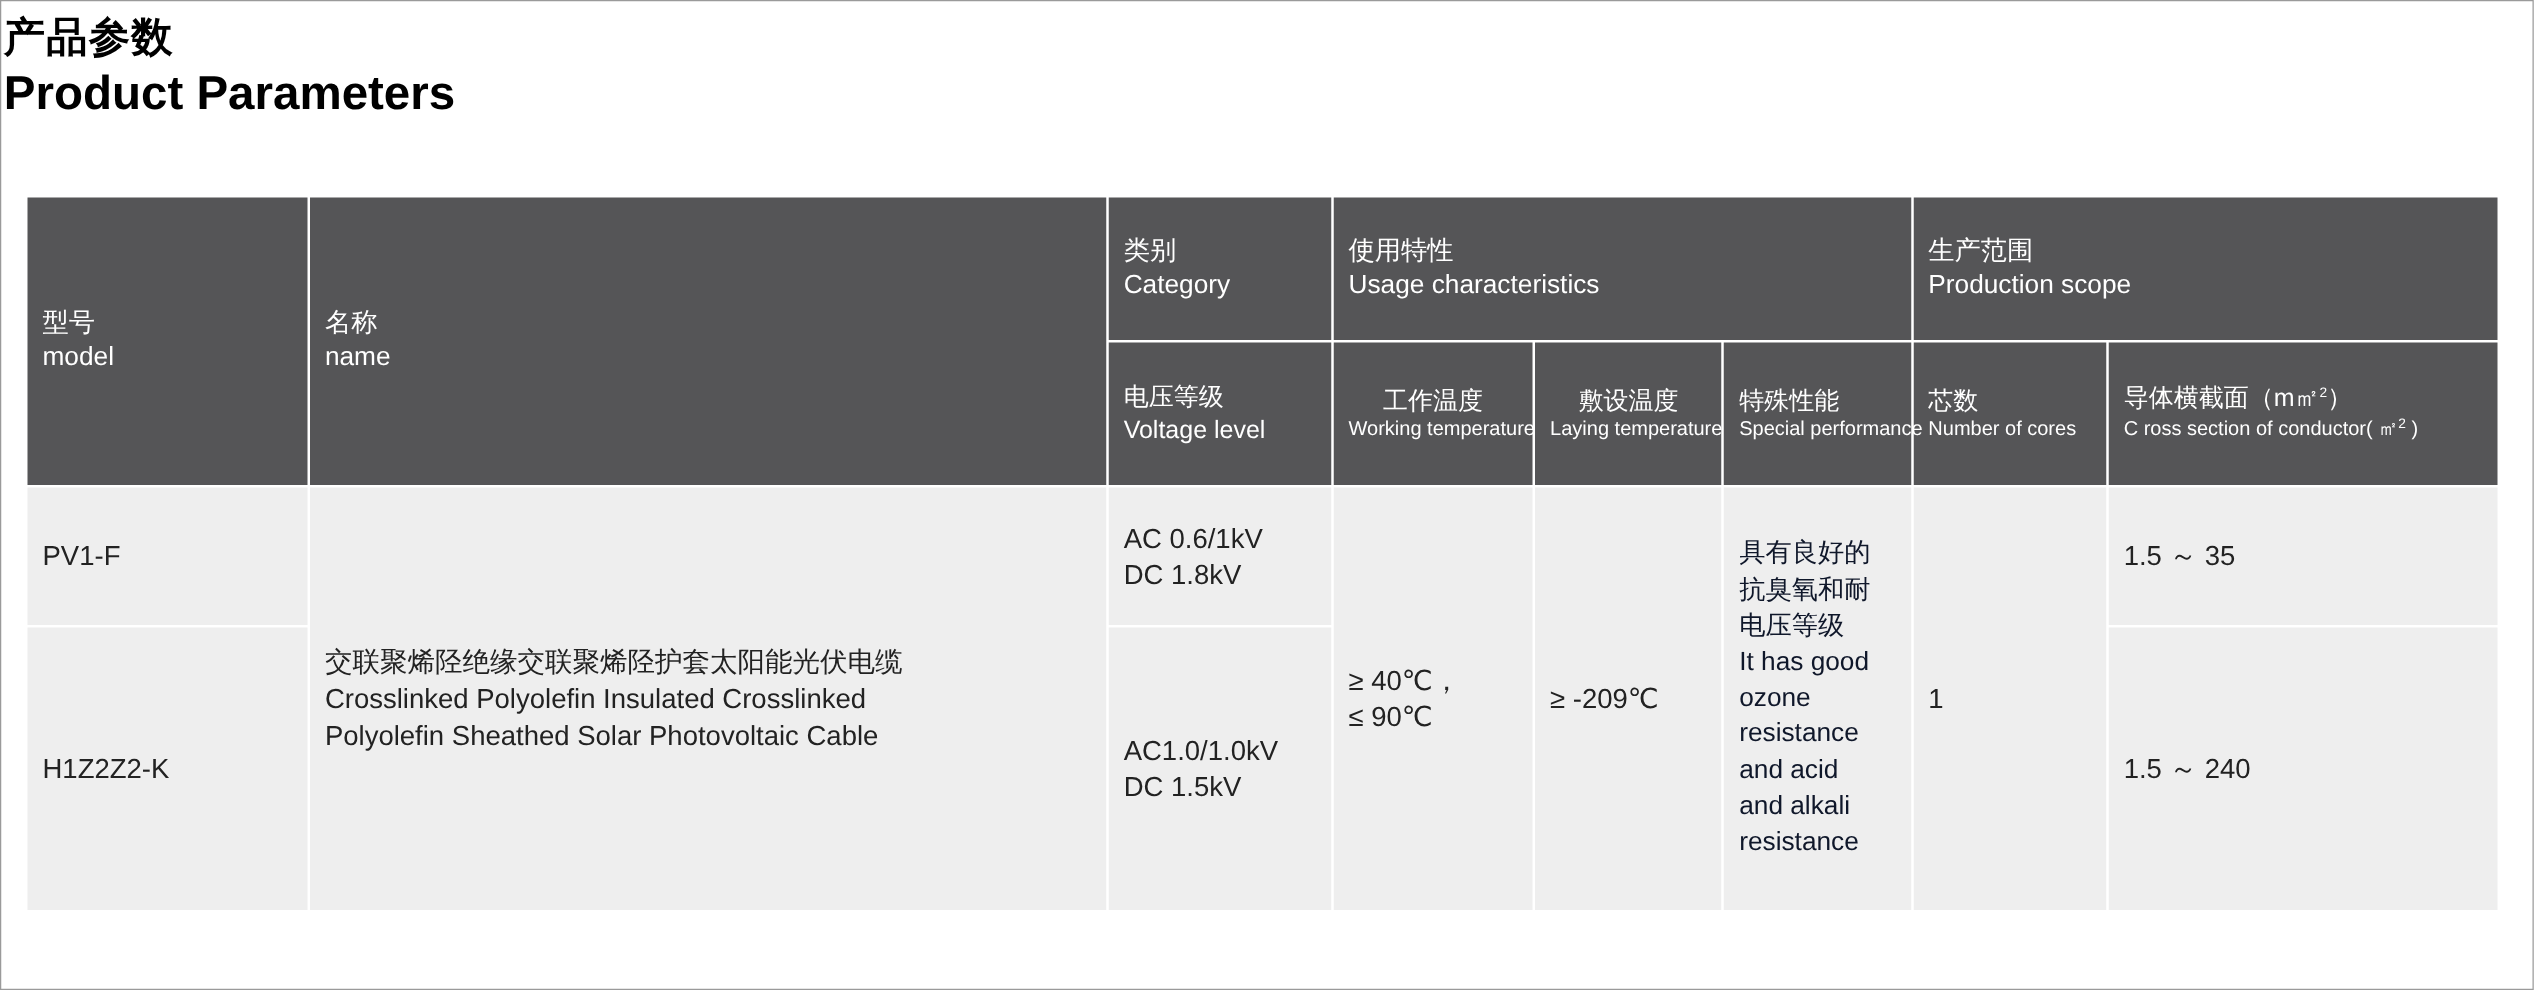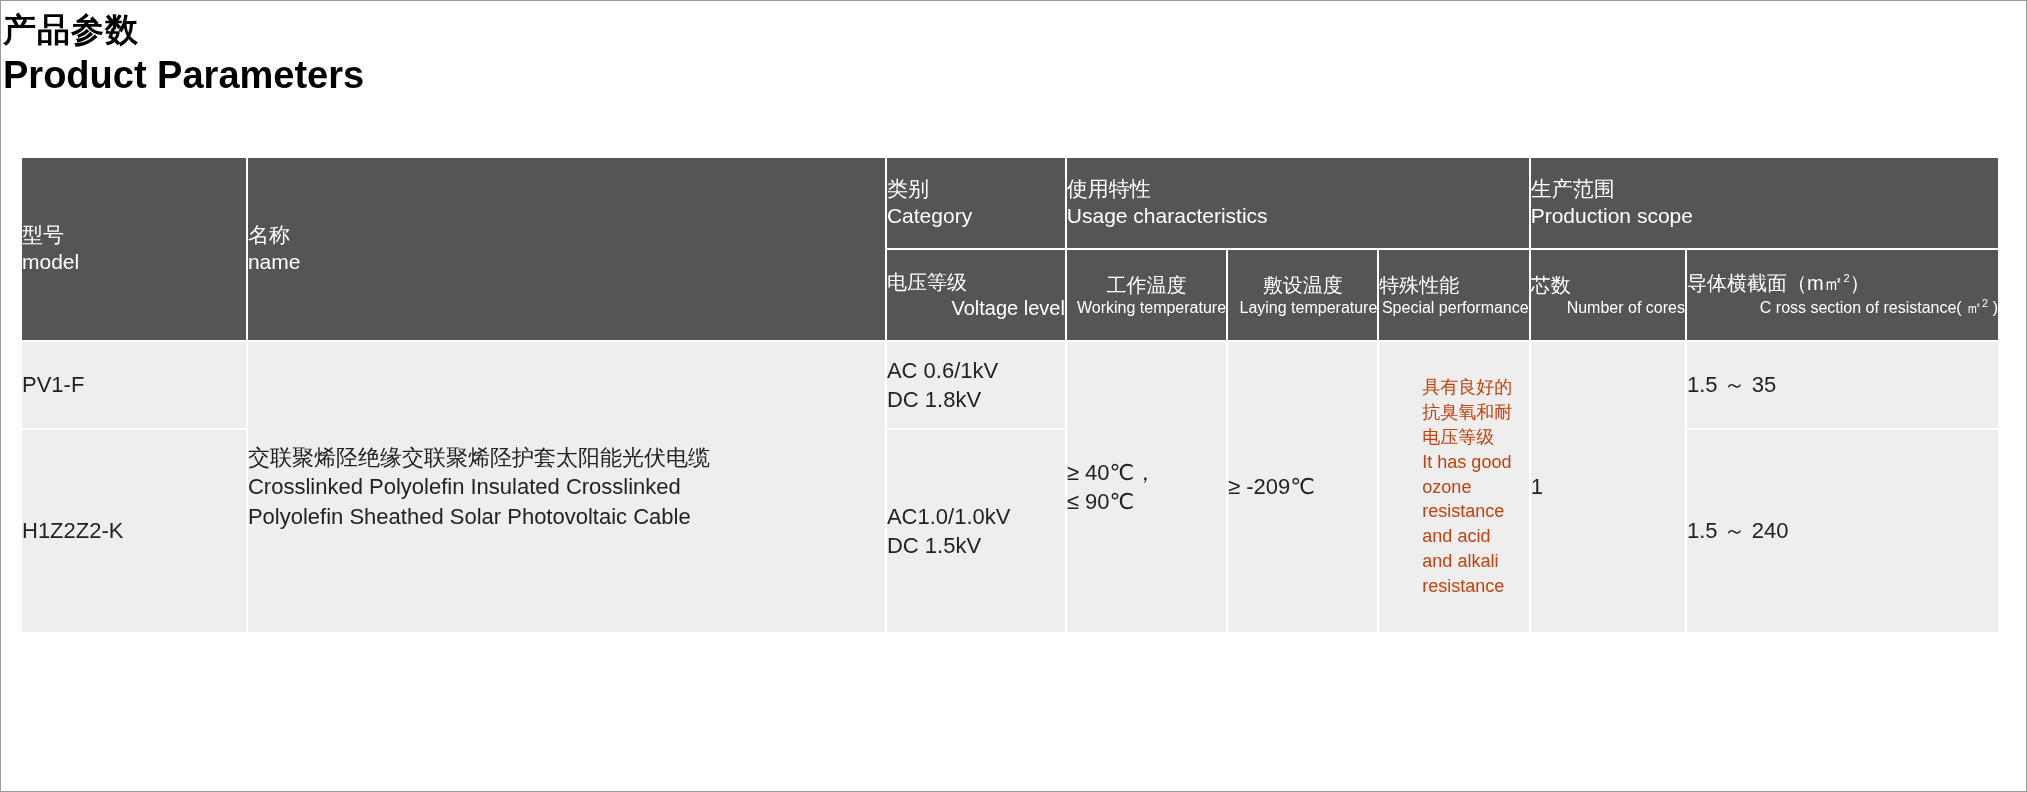--- a/index.html
+++ b/index.html
@@ -49,21 +49,21 @@
   .ptable {
     position: absolute;
     left: 19px;
     top: 155px;
     width: 1980px;
     border-collapse: separate;
     border-spacing: 2px;
     table-layout: fixed;
   }
   .ptable td {
-    padding: 0;
+    padding: 12px;
     vertical-align: middle;
   }
   .hcell {
     background: #555557;
     color: #ffffff;
     padding: 10px 12px;
     vertical-align: middle;
   }
   .bcell {
     background: #eeeeee;
@@ -83,35 +83,33 @@
   }
   .h-cn-sm {
     font-size: 20px;
     line-height: 1.3;
     white-space: nowrap;
   }
   .h-en-sm {
     font-size: 16px;
     line-height: 1.3;
     white-space: nowrap;
-    text-align: right;
   }
   .center { text-align: center; }
   .sup { font-size: 11px; vertical-align: super; }
 
   .cell-txt {
     font-size: 22px;
     line-height: 1.32;
     color: #222;
   }
   .cell-txt-sm {
-    font-size: 18px;
+    font-size: 21px;
     line-height: 1.38;
-    color: #c2410c;
-    margin-left: 43px;
+    color: #0f172a;
   }
   .nowrap { white-space: nowrap; }
 </style>
 </head>
 <body>
 
 <div class="page">
 
   <div class="title-block">
     <div class="title-cn">产品参数</div>
@@ -170,21 +168,21 @@
       <td class="hcell">
         <div class="h-cn-sm">特殊性能</div>
         <div class="h-en-sm">Special performance</div>
       </td>
       <td class="hcell">
         <div class="h-cn-sm">芯数</div>
         <div class="h-en-sm">Number of cores</div>
       </td>
       <td class="hcell">
         <div class="h-cn-sm"><span>导体横截面（m㎡</span><span class="sup">2</span><span>）</span></div>
-        <div class="h-en-sm"><span>C ross section of resistance( ㎡</span><span class="sup">2</span><span> )</span></div>
+        <div class="h-en-sm"><span>C ross section of conductor( ㎡</span><span class="sup">2</span><span> )</span></div>
       </td>
     </tr>
 
     <tr>
       <td class="bcell" style="height:86px">
         <div class="cell-txt nowrap">PV1-F</div>
       </td>
       <td class="bcell" rowspan="2">
         <div class="cell-txt">交联聚烯陉绝缘交联聚烯陉护套太阳能光伏电缆</div>
         <div class="cell-txt">Crosslinked Polyolefin Insulated Crosslinked</div>

